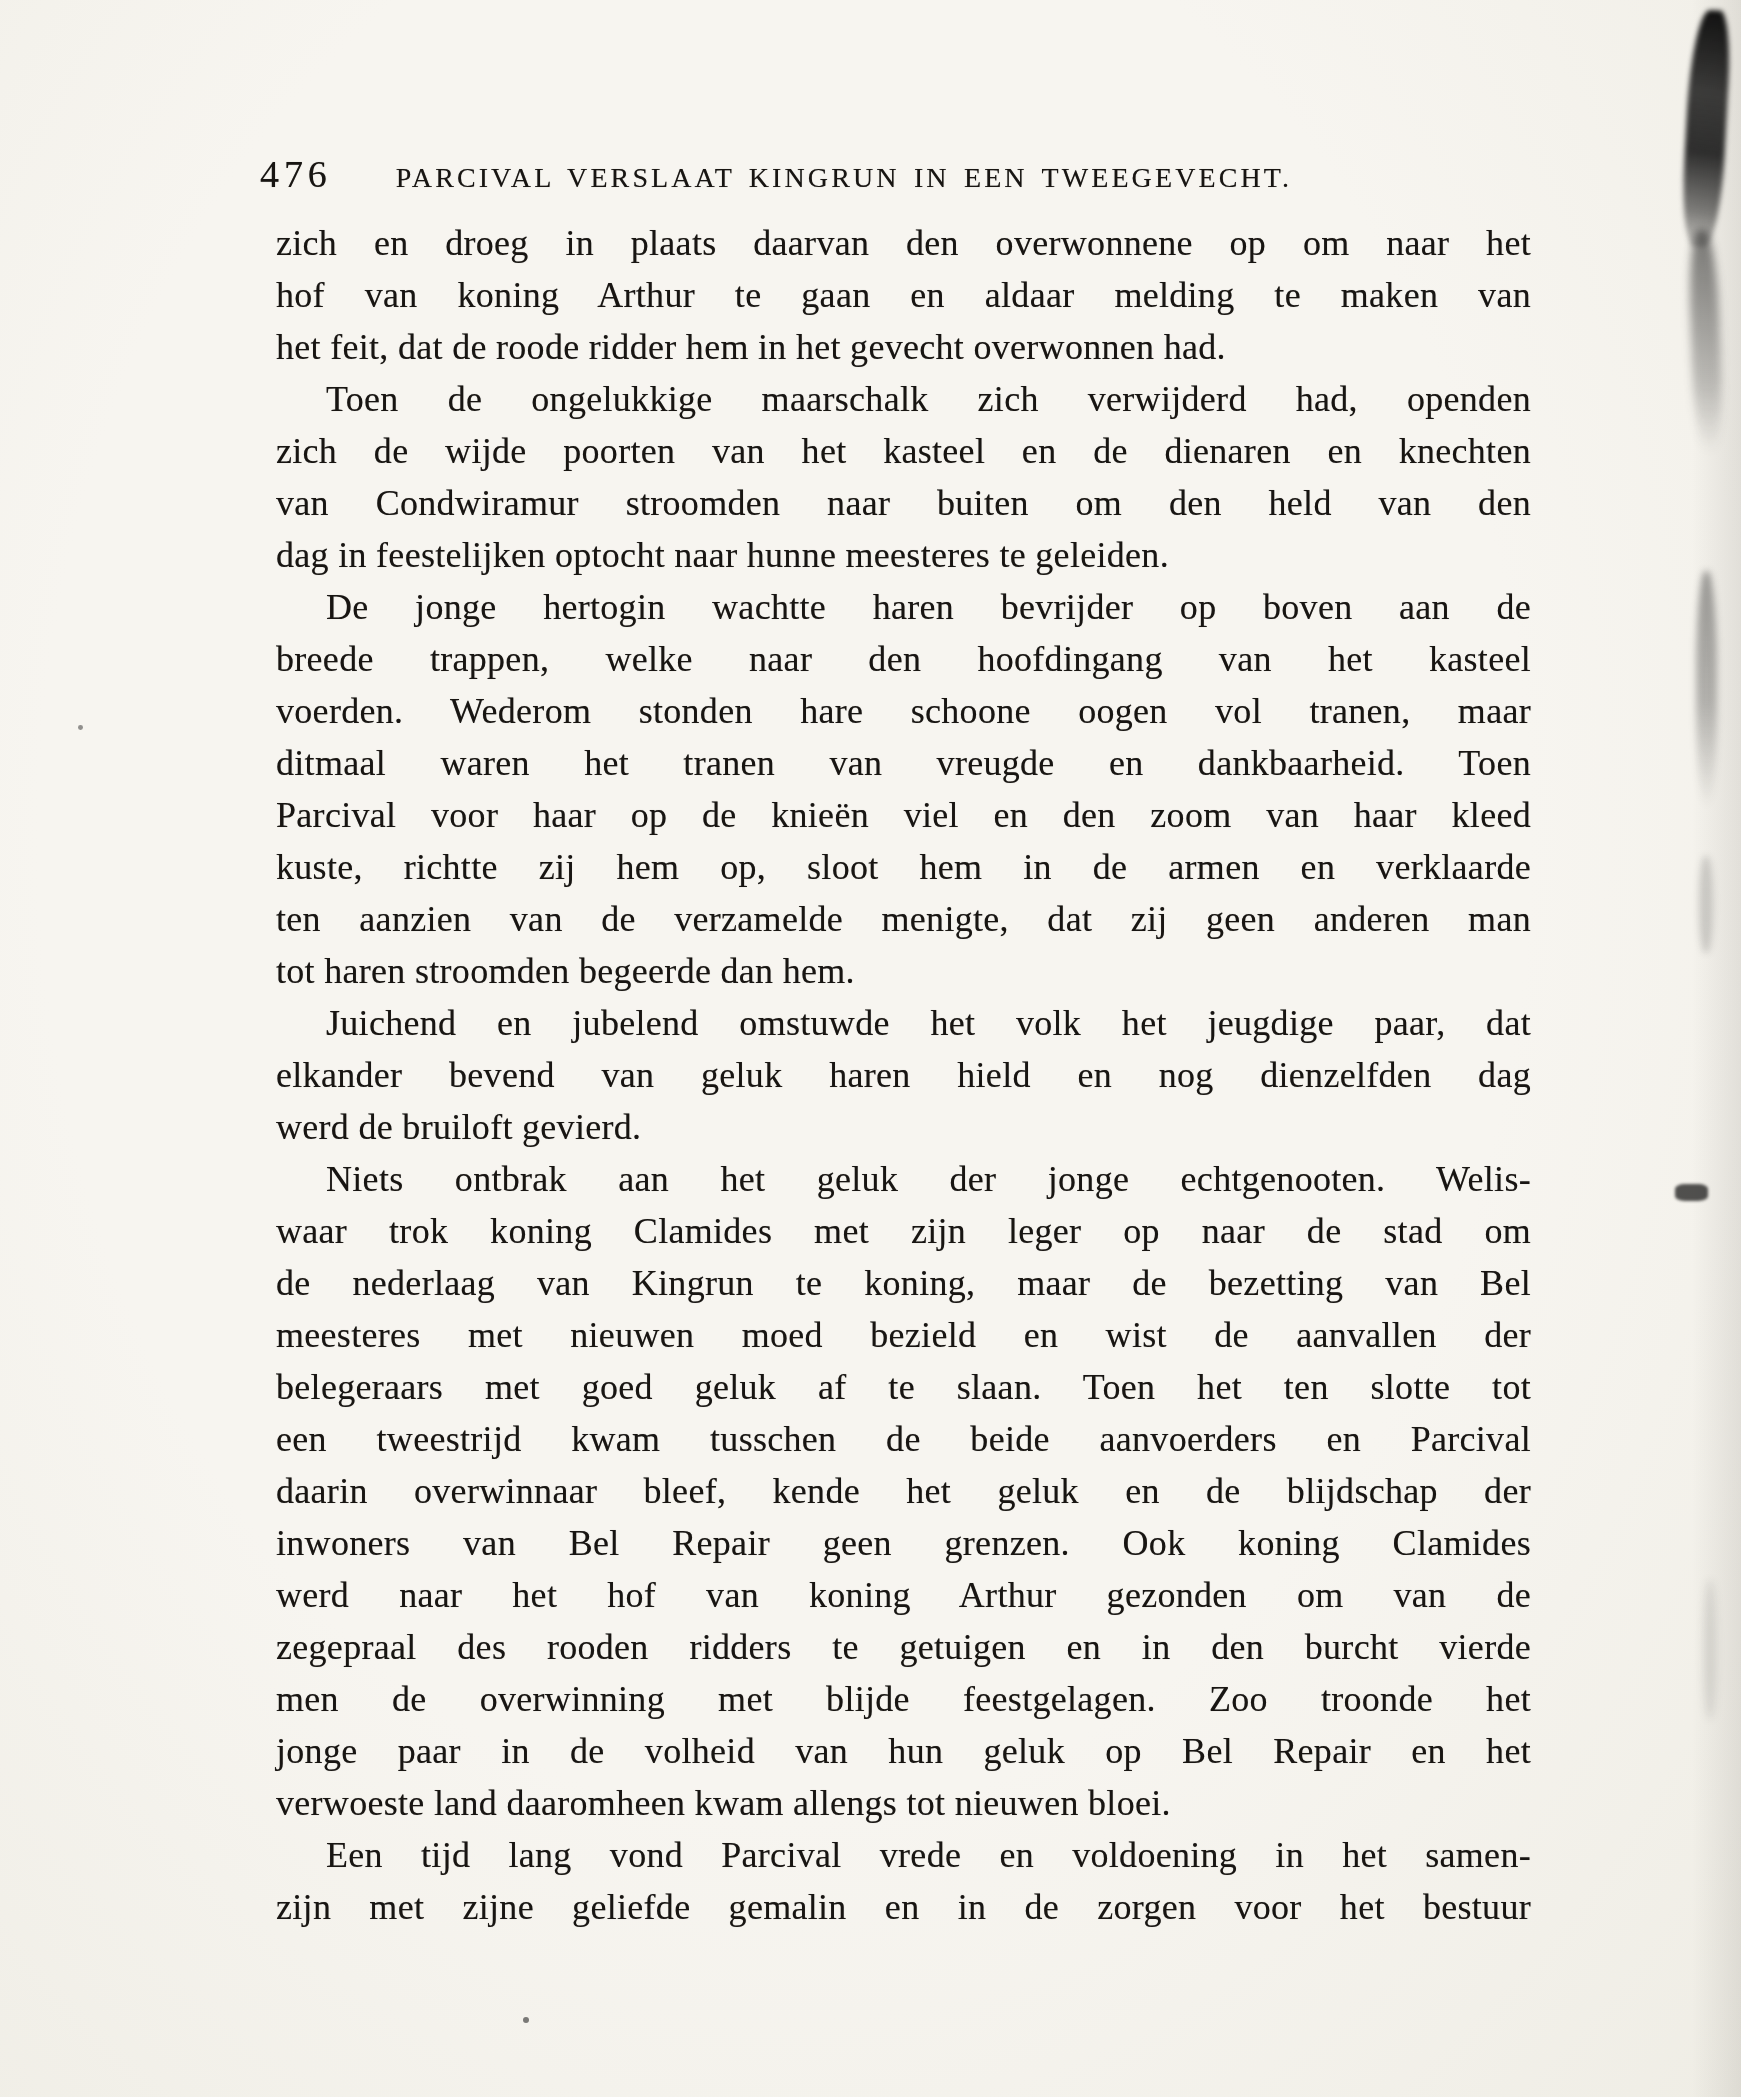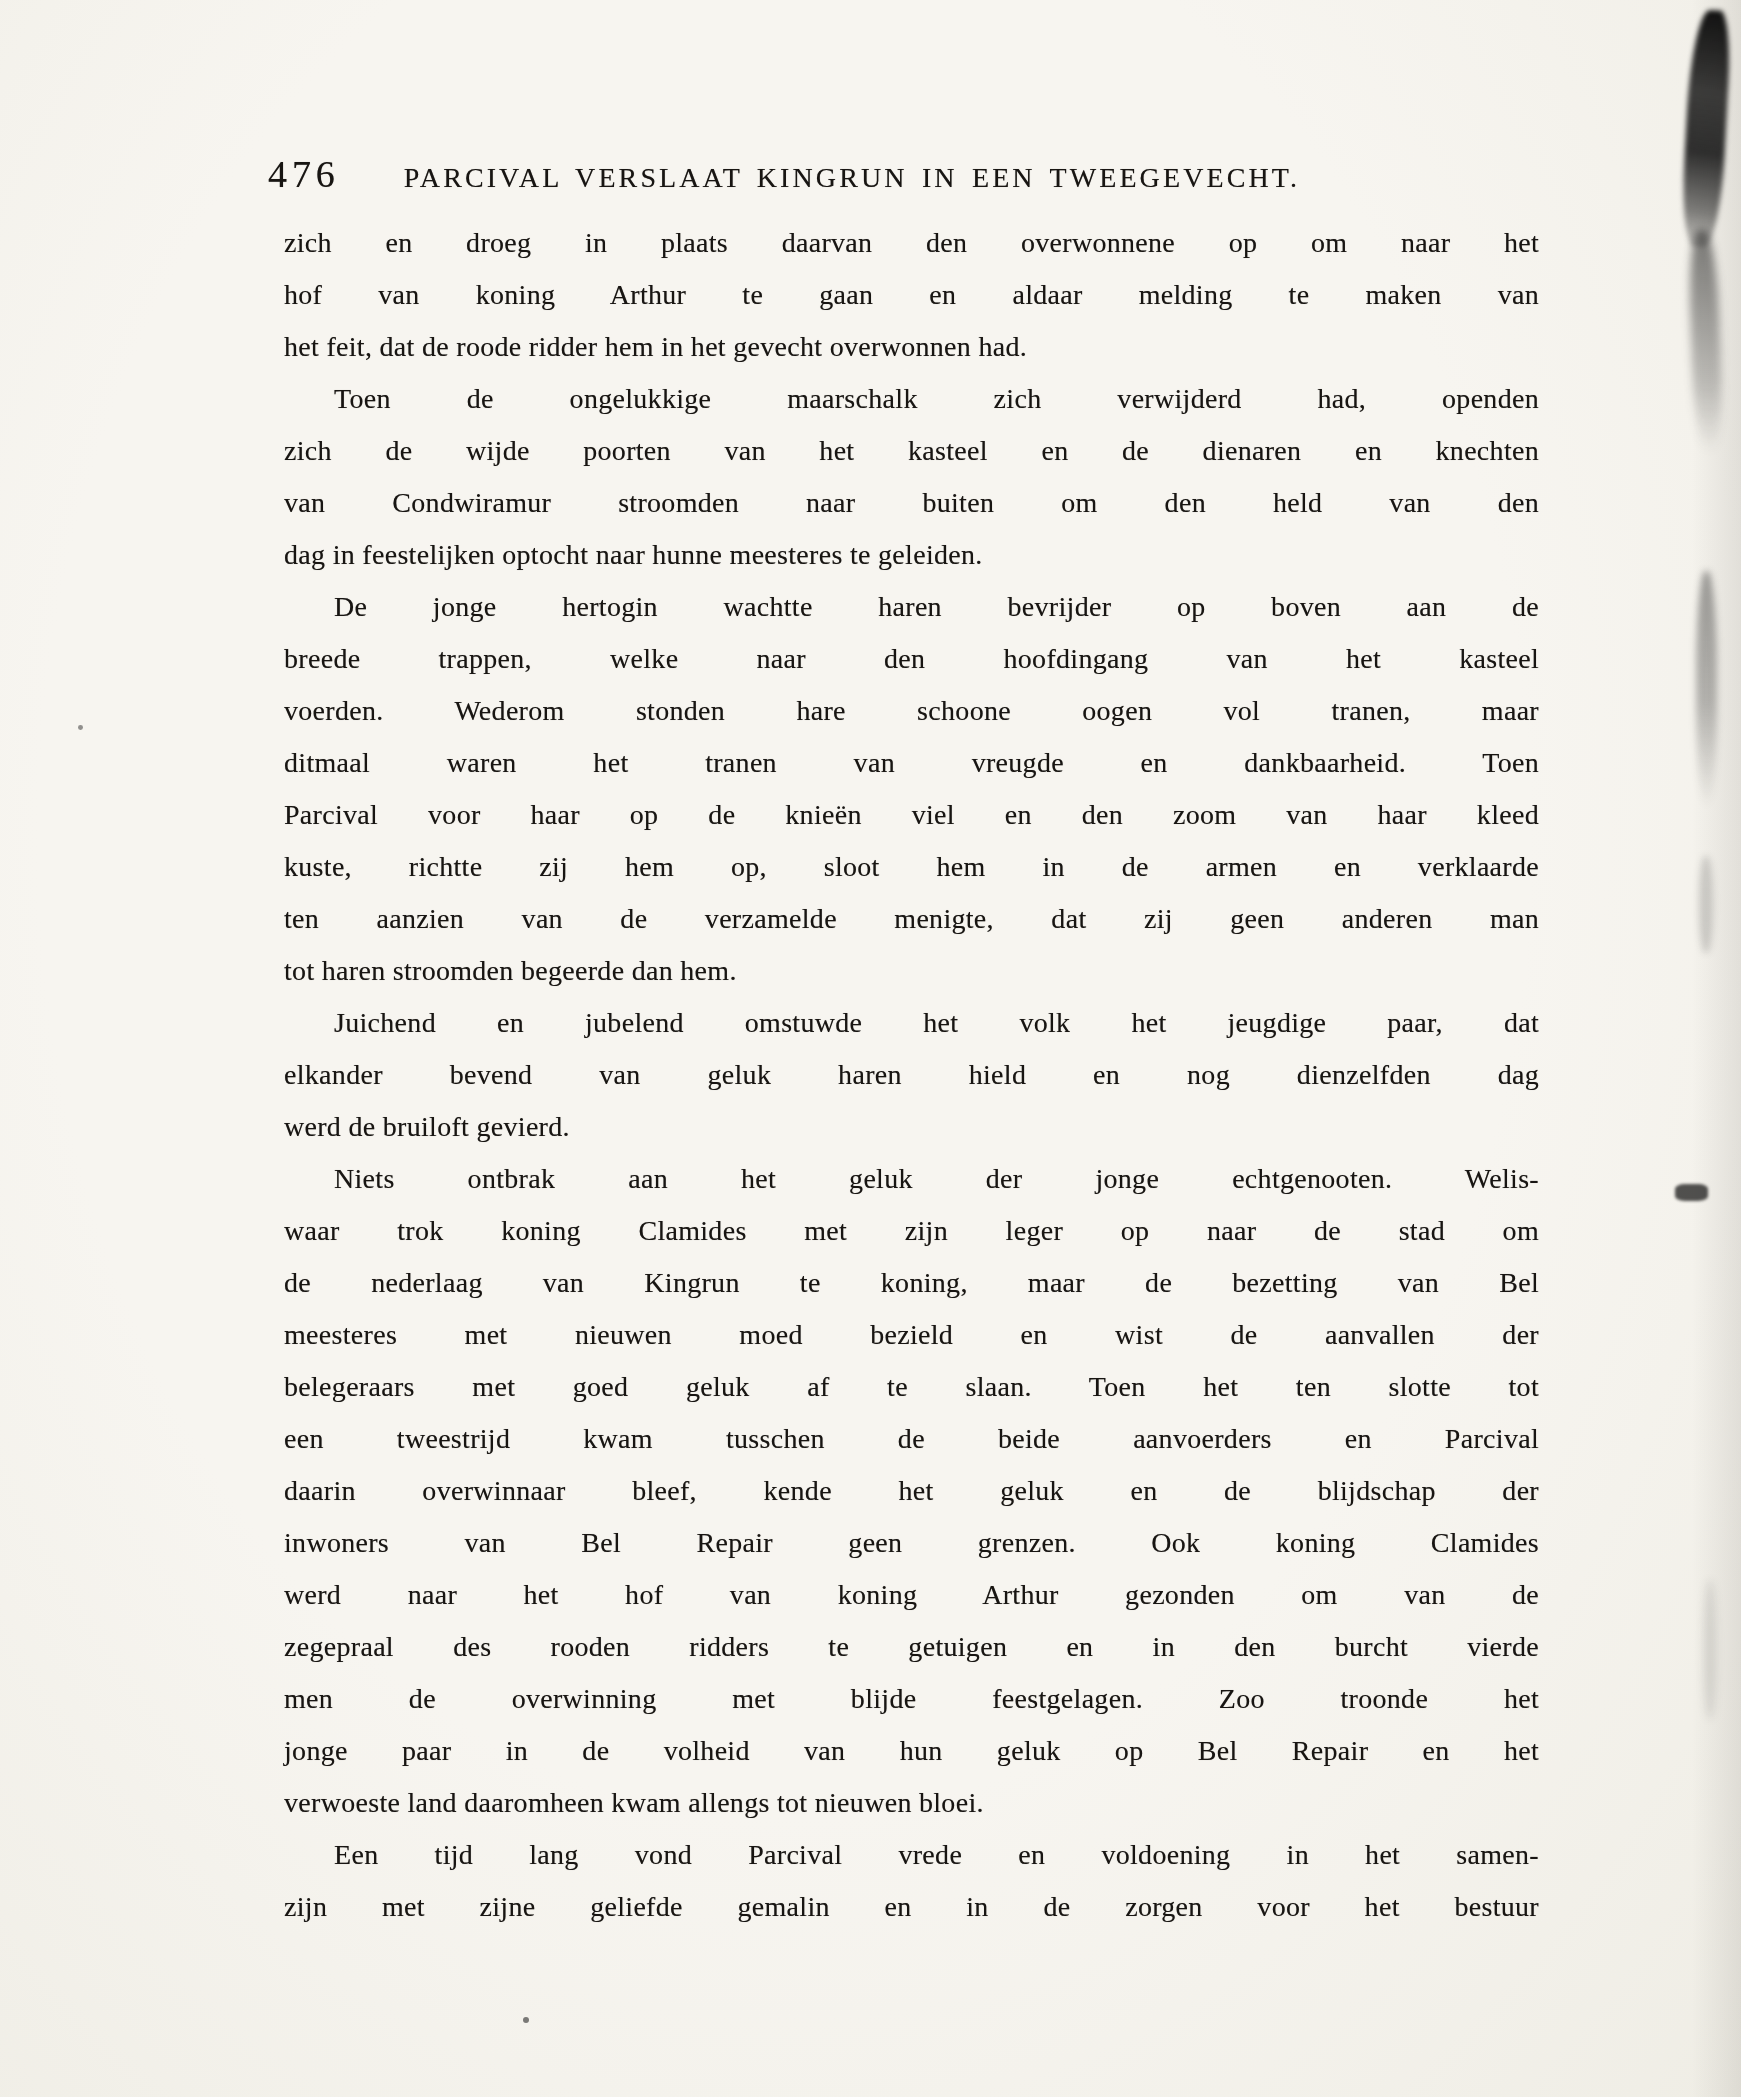--- a/index.html
+++ b/index.html
@@ -11,40 +11,40 @@
   .page {
     position: relative;
     width: 1741px; height: 2097px;
     background: radial-gradient(ellipse at 45% 40%, #f7f5f0 55%, #efede5 100%);
     overflow: hidden;
     color: #181512;
   }
   
   .header {
     position: absolute;
-    left: 268px; top: 152px; width: 1260px;
+    left: 260px; top: 152px; width: 1260px;
     white-space: nowrap;
   }
   .pagenum {
     font-size: 38px;
     letter-spacing: 4.9px;
     text-shadow: 0 0 0.7px rgba(0,0,0,.45);
   }
   .running-title {
     font-size: 28px;
     letter-spacing: 3.1px;
     word-spacing: 4.2px;
     margin-left: 64px;
     text-shadow: 0 0 0.7px rgba(0,0,0,.45);
   }
   
   .bodytext {
     position: absolute;
-    left: 284px; top: 217px; width: 1255px;
-    font-size: 28px;
+    left: 276px; top: 217px; width: 1255px;
+    font-size: 36px;
     line-height: 52px;
     letter-spacing: 0.3px;
     text-shadow: 0 0 0.7px rgba(0,0,0,.4);
   }
   .line {
     text-align: justify;
     text-align-last: justify;
   }
   .line.para-end { text-align-last: left; }
   .line.indent { text-indent: 50px; }

